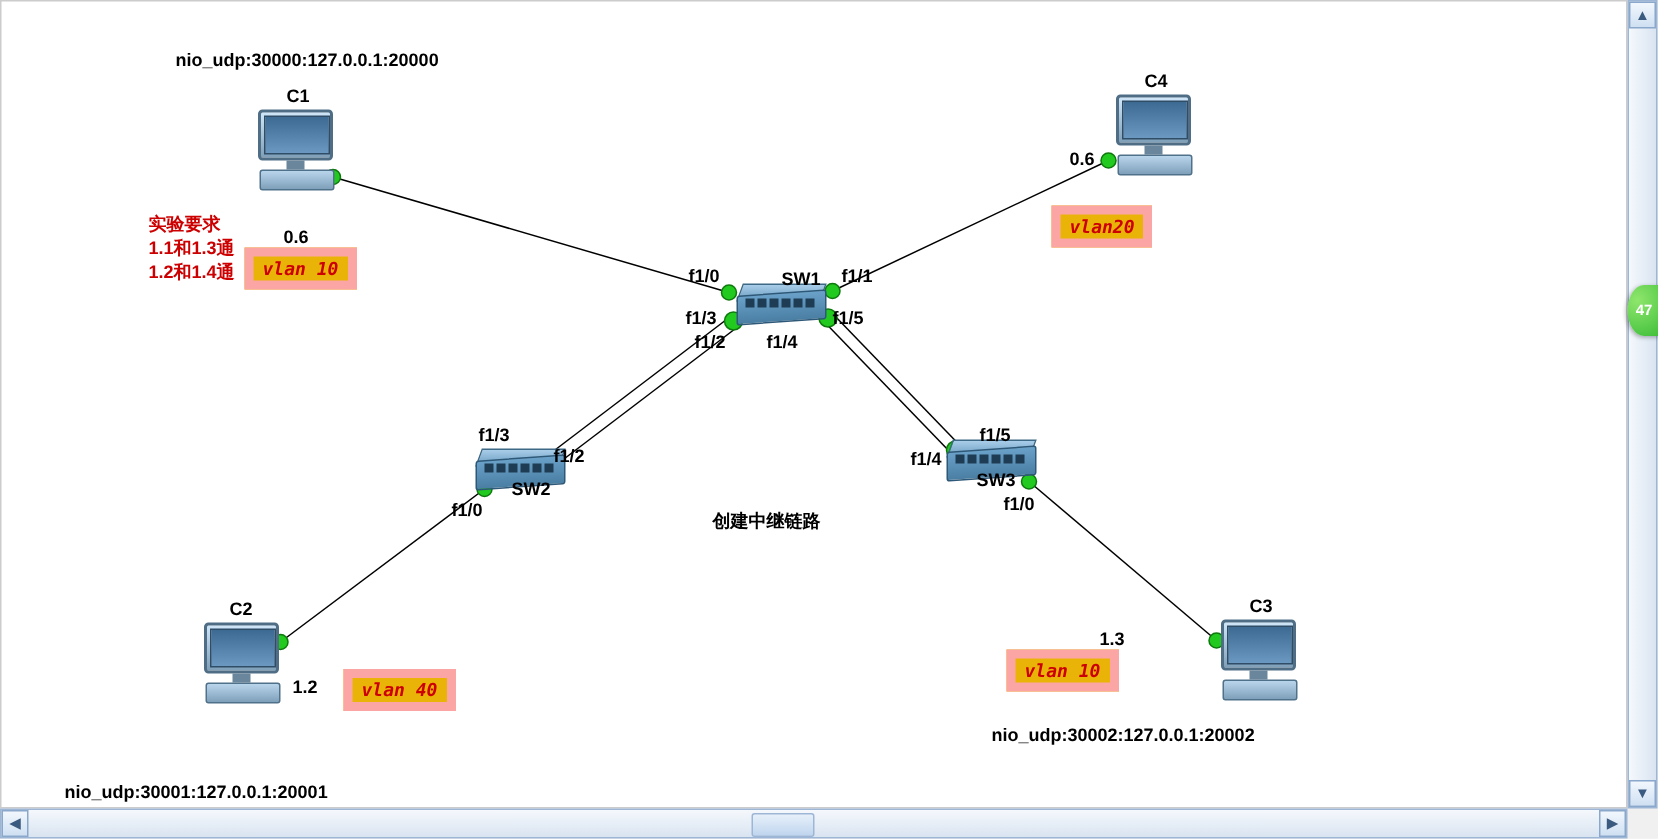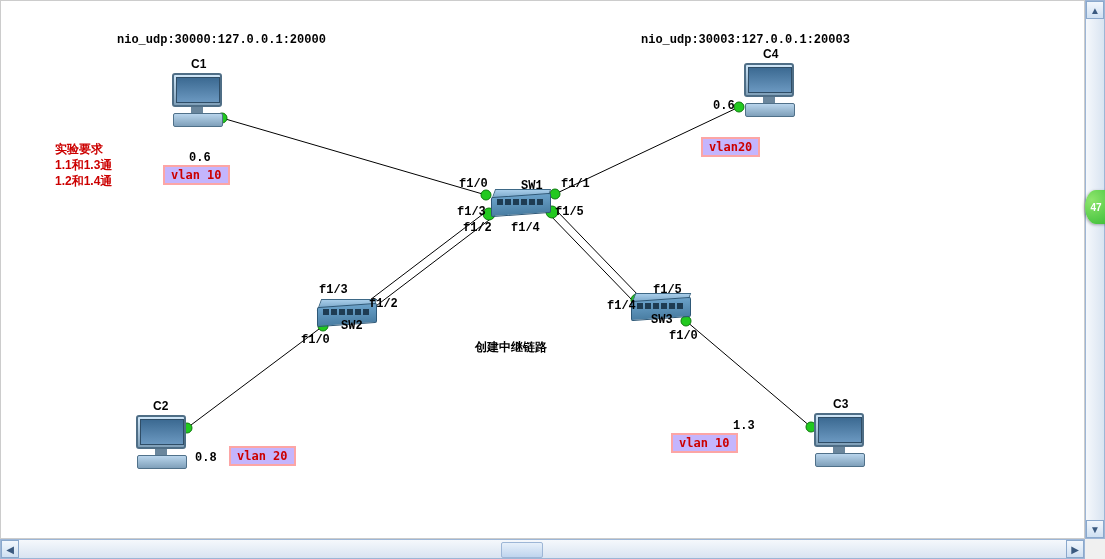--- a/index.html
+++ b/index.html
@@ -23,24 +23,24 @@
   .vscroll .btn{position:absolute;left:0;height:18px;width:18px;
            background:linear-gradient(#f2f7fd,#cfe0f2);border:1px solid #8aa8cc;
            box-sizing:border-box;display:flex;align-items:center;justify-content:center;
            font-size:10px;color:#3b5a80;}
   .vscroll .btn.t{top:0}.vscroll .btn.b{bottom:0}
   .side-tab{position:absolute;right:-2px;top:190px;width:22px;height:34px;
            background:radial-gradient(circle at 30% 30%,#8fe66d,#3fbf3a);
            border-radius:50% 0 0 50%;display:flex;align-items:center;justify-content:center;
            color:#fff;font-size:10px;font-weight:bold;box-shadow:-1px 1px 3px rgba(0,0,0,.3);}
   .lbl{position:absolute;white-space:nowrap;font-weight:bold;}
-  .lbl.mono{font-family:Liberation Mono, monospace;}
-  .vlanbox{position:absolute;border:2px solid #fca5a5;color:#c00;padding:1px 6px;
-           font-weight:bold;font-family:SimHei,monospace;background:#c4b5fd;}
-  .req{position:absolute;color:#c00;font-weight:bold;line-height:16px;}
+  .lbl.mono{font-family:Liberation Sans, sans-serif;}
+  .vlanbox{position:absolute;border:6px solid #fca5a5;color:#c00;padding:1px 6px;
+           font-weight:bold;font-family:SimHei,monospace;background:#eab308;font-style:italic;}
+  .req{position:absolute;color:#c00;font-weight:bold;line-height:16px;margin-left:44px;}
   .pc{position:absolute;width:60px;height:55px;}
   .pc .mon{position:absolute;left:5px;top:0;width:50px;height:34px;
            background:linear-gradient(#cfe6f8,#7f9fb8);border:2px solid #4f6e86;
            border-radius:3px;box-sizing:border-box;}
   .pc .scr{position:absolute;left:9px;top:4px;width:42px;height:24px;
            background:linear-gradient(#3c6a92,#6b98c0);border:1px solid #2f4d66;}
   .pc .stand{position:absolute;left:24px;top:34px;width:12px;height:6px;background:#6a869c;}
   .pc .base{position:absolute;left:6px;top:40px;width:48px;height:12px;
             background:linear-gradient(#b9d5ec,#7fa0ba);border:1px solid #50718a;border-radius:2px;}
   .sw{position:absolute;width:58px;height:30px;}
@@ -147,35 +147,36 @@
         <i></i>
         <i></i>
         <i></i>
         <i></i>
         <i></i>
         <i></i>
       </div>
 </div>
 
 <span class="lbl mono" style="left:116px;top:32px">nio_udp:30000:127.0.0.1:20000</span>
-<span class="lbl mono" style="left:640px;top:32px">nio_udp:30003:127.0.0.1:20003</span>
+<span class="lbl mono" style="left:42px;top:520px">nio_udp:30001:127.0.0.1:20001</span>
+<span class="lbl mono" style="left:660px;top:482px">nio_udp:30002:127.0.0.1:20002</span>
 
 <span class="lbl" style="left:190px;top:56px">C1</span>
 <span class="lbl" style="left:762px;top:46px">C4</span>
 <span class="lbl" style="left:152px;top:398px">C2</span>
 <span class="lbl" style="left:832px;top:396px">C3</span>
 
 <span class="lbl mono" style="left:188px;top:150px">0.6</span>
 <span class="lbl mono" style="left:712px;top:98px">0.6</span>
-<span class="lbl mono" style="left:194px;top:450px">0.8</span>
+<span class="lbl mono" style="left:194px;top:450px">1.2</span>
 <span class="lbl mono" style="left:732px;top:418px">1.3</span>
 
 <span class="vlanbox" style="left:162px;top:164px">vlan 10</span>
 <span class="vlanbox" style="left:700px;top:136px">vlan20</span>
-<span class="vlanbox" style="left:228px;top:445px">vlan 20</span>
+<span class="vlanbox" style="left:228px;top:445px">vlan 40</span>
 <span class="vlanbox" style="left:670px;top:432px">vlan 10</span>
 
 <div class="req" style="left:54px;top:140px">
   <div>实验要求</div>
   <div>1.1和1.3通</div>
   <div>1.2和1.4通</div>
 </div>
 
 <span class="lbl" style="left:474px;top:338px">创建中继链路</span>
 

